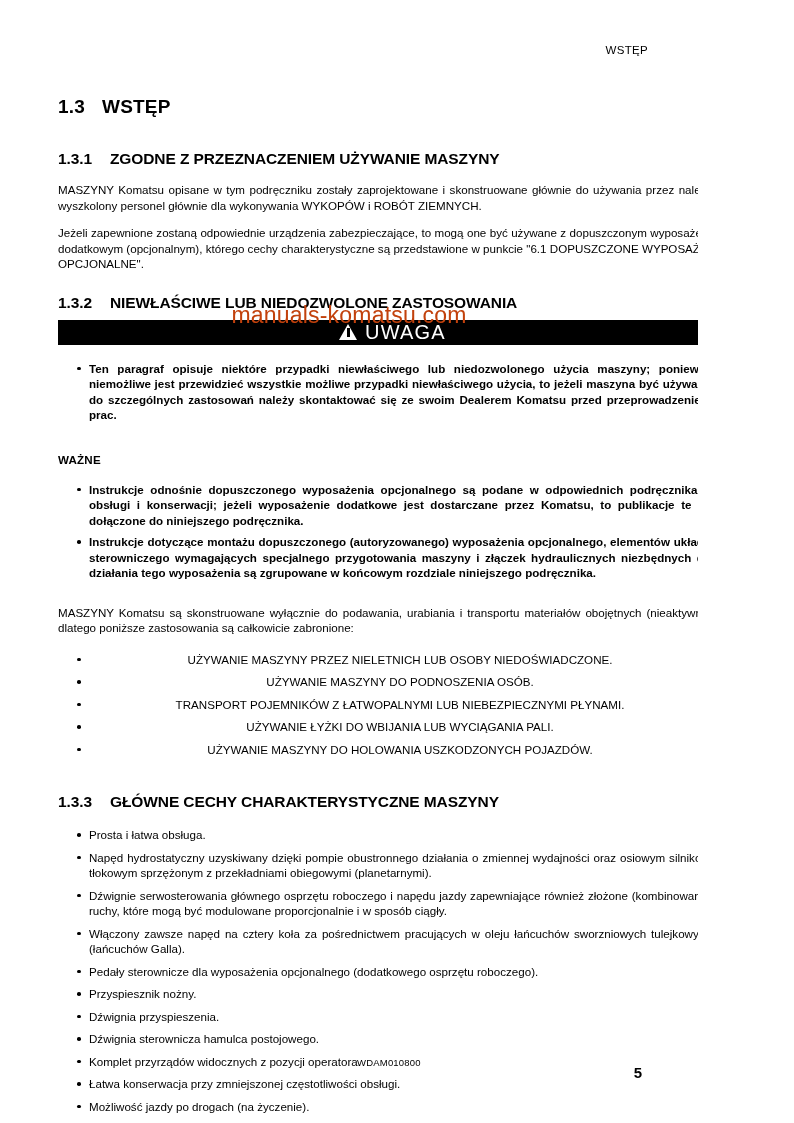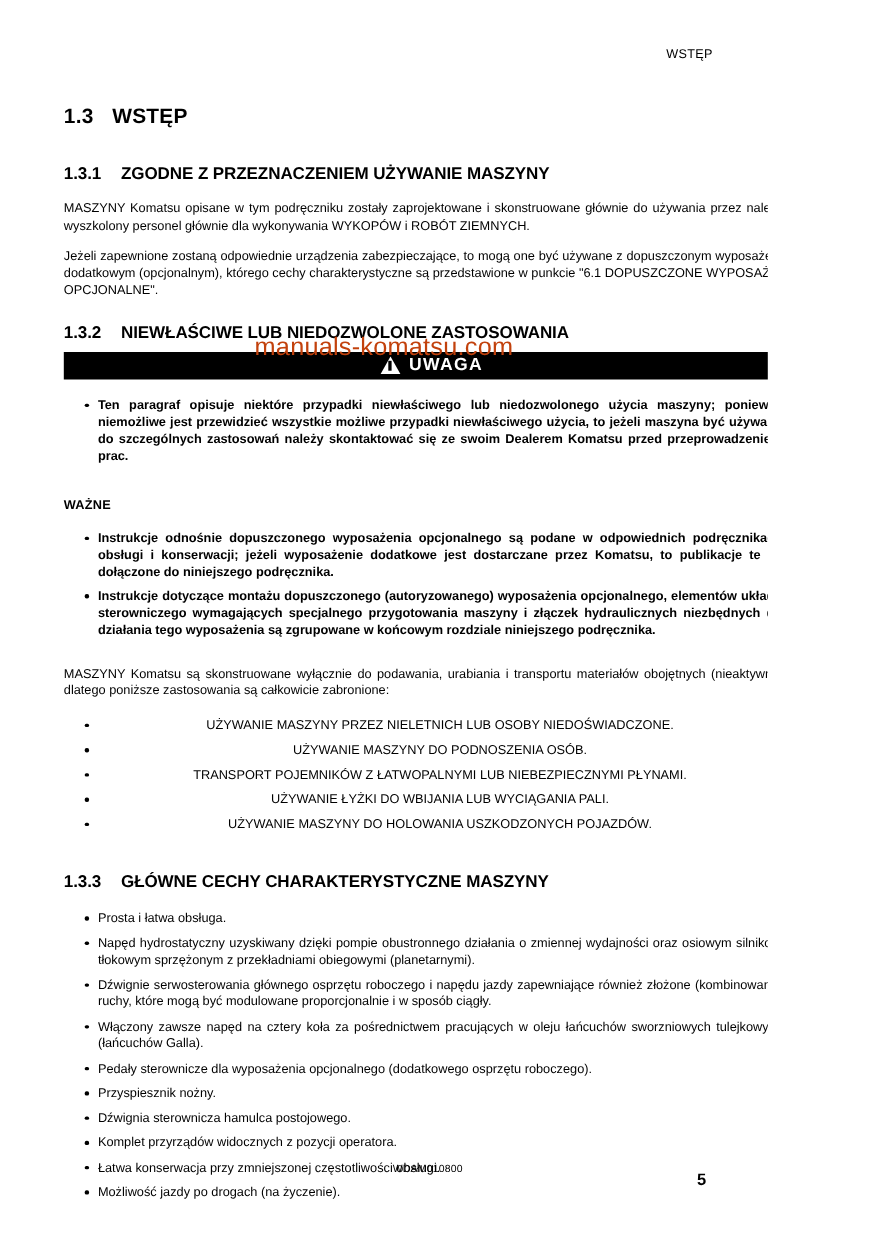--- a/index.html
+++ b/index.html
@@ -89,22 +89,22 @@
   .warn-bar .tri::after {
     content: "";
     position: absolute;
     left: -1.5px;
     top: 4px;
     width: 3px;
     height: 9px;
     background: #000000;
   }
   .warn-bar .wtext {
-    font-size: 16px;
-    font-weight: bold;
+    font-size: 20px;
+    font-weight: normal;
     letter-spacing: 1.2px;
   }
 
   
   ul.blist {
     list-style: none;
     margin: 16px;
     padding: 0;
   }
   ul.blist > li {
@@ -248,20 +248,21 @@
       <span class="num">1.3.3</span><span>GŁÓWNE CECHY CHARAKTERYSTYCZNE MASZYNY</span>
     </h2>
 
     <ul class="blist feat">
       <li class="short">Prosta i łatwa obsługa.</li>
       <li>Napęd hydrostatyczny  uzyskiwany dzięki pompie obustronnego działania o zmiennej wydajności oraz osiowym silnikom tłokowym sprzężonym z przekładniami obiegowymi (planetarnymi).</li>
       <li>Dźwignie serwosterowania głównego osprzętu roboczego i napędu jazdy zapewniające również złożone (kombinowane) ruchy, które mogą być modulowane proporcjonalnie i w sposób ciągły.</li>
       <li>Włączony zawsze napęd na cztery koła za pośrednictwem pracujących w oleju łańcuchów sworzniowych tulejkowych (łańcuchów Galla).</li>
       <li class="short">Pedały sterownicze dla wyposażenia opcjonalnego (dodatkowego osprzętu roboczego).</li>
       <li class="short">Przyspiesznik nożny.</li>
+      <li class="short">Dźwignia przyspieszenia.</li>
       <li class="short">Dźwignia sterownicza hamulca postojowego.</li>
       <li class="short">Komplet przyrządów widocznych z pozycji operatora.</li>
       <li class="short">Łatwa konserwacja przy zmniejszonej częstotliwości obsługi.</li>
       <li class="short">Możliwość jazdy po drogach (na życzenie).</li>
     </ul>
 
   </div>
 
   <div class="footer-code">WDAM010800</div>
   <div class="footer-page">5</div>

